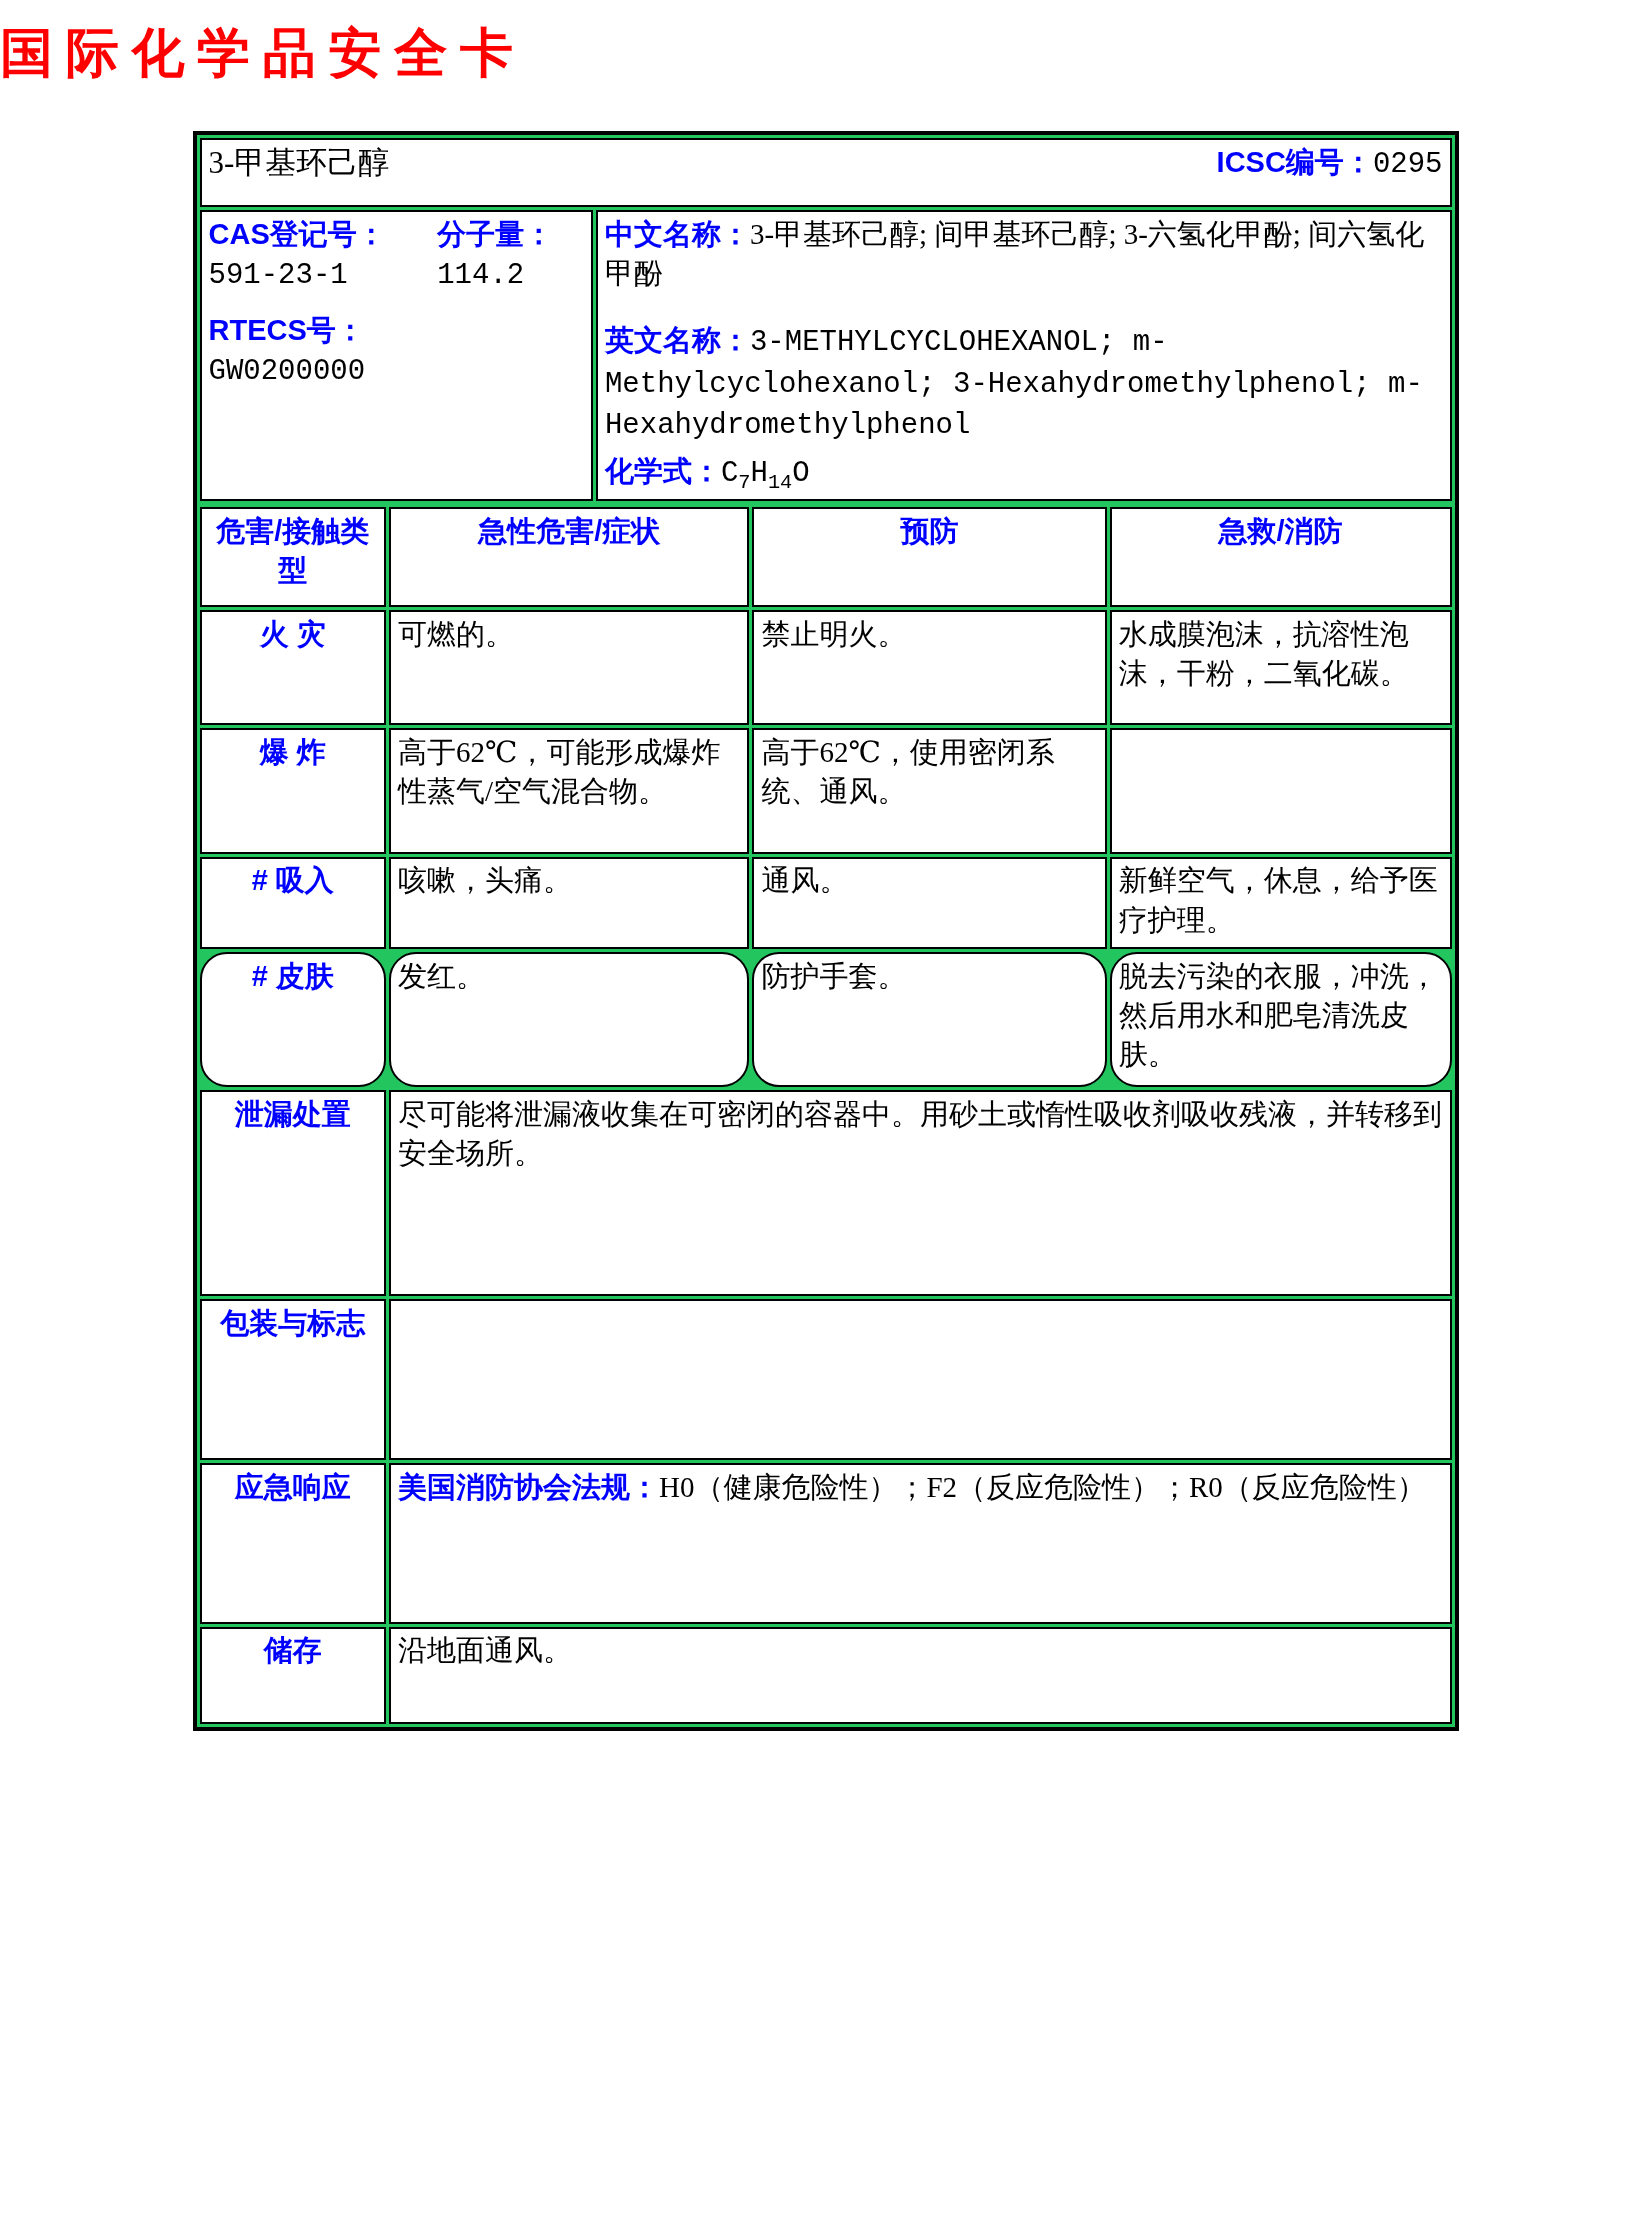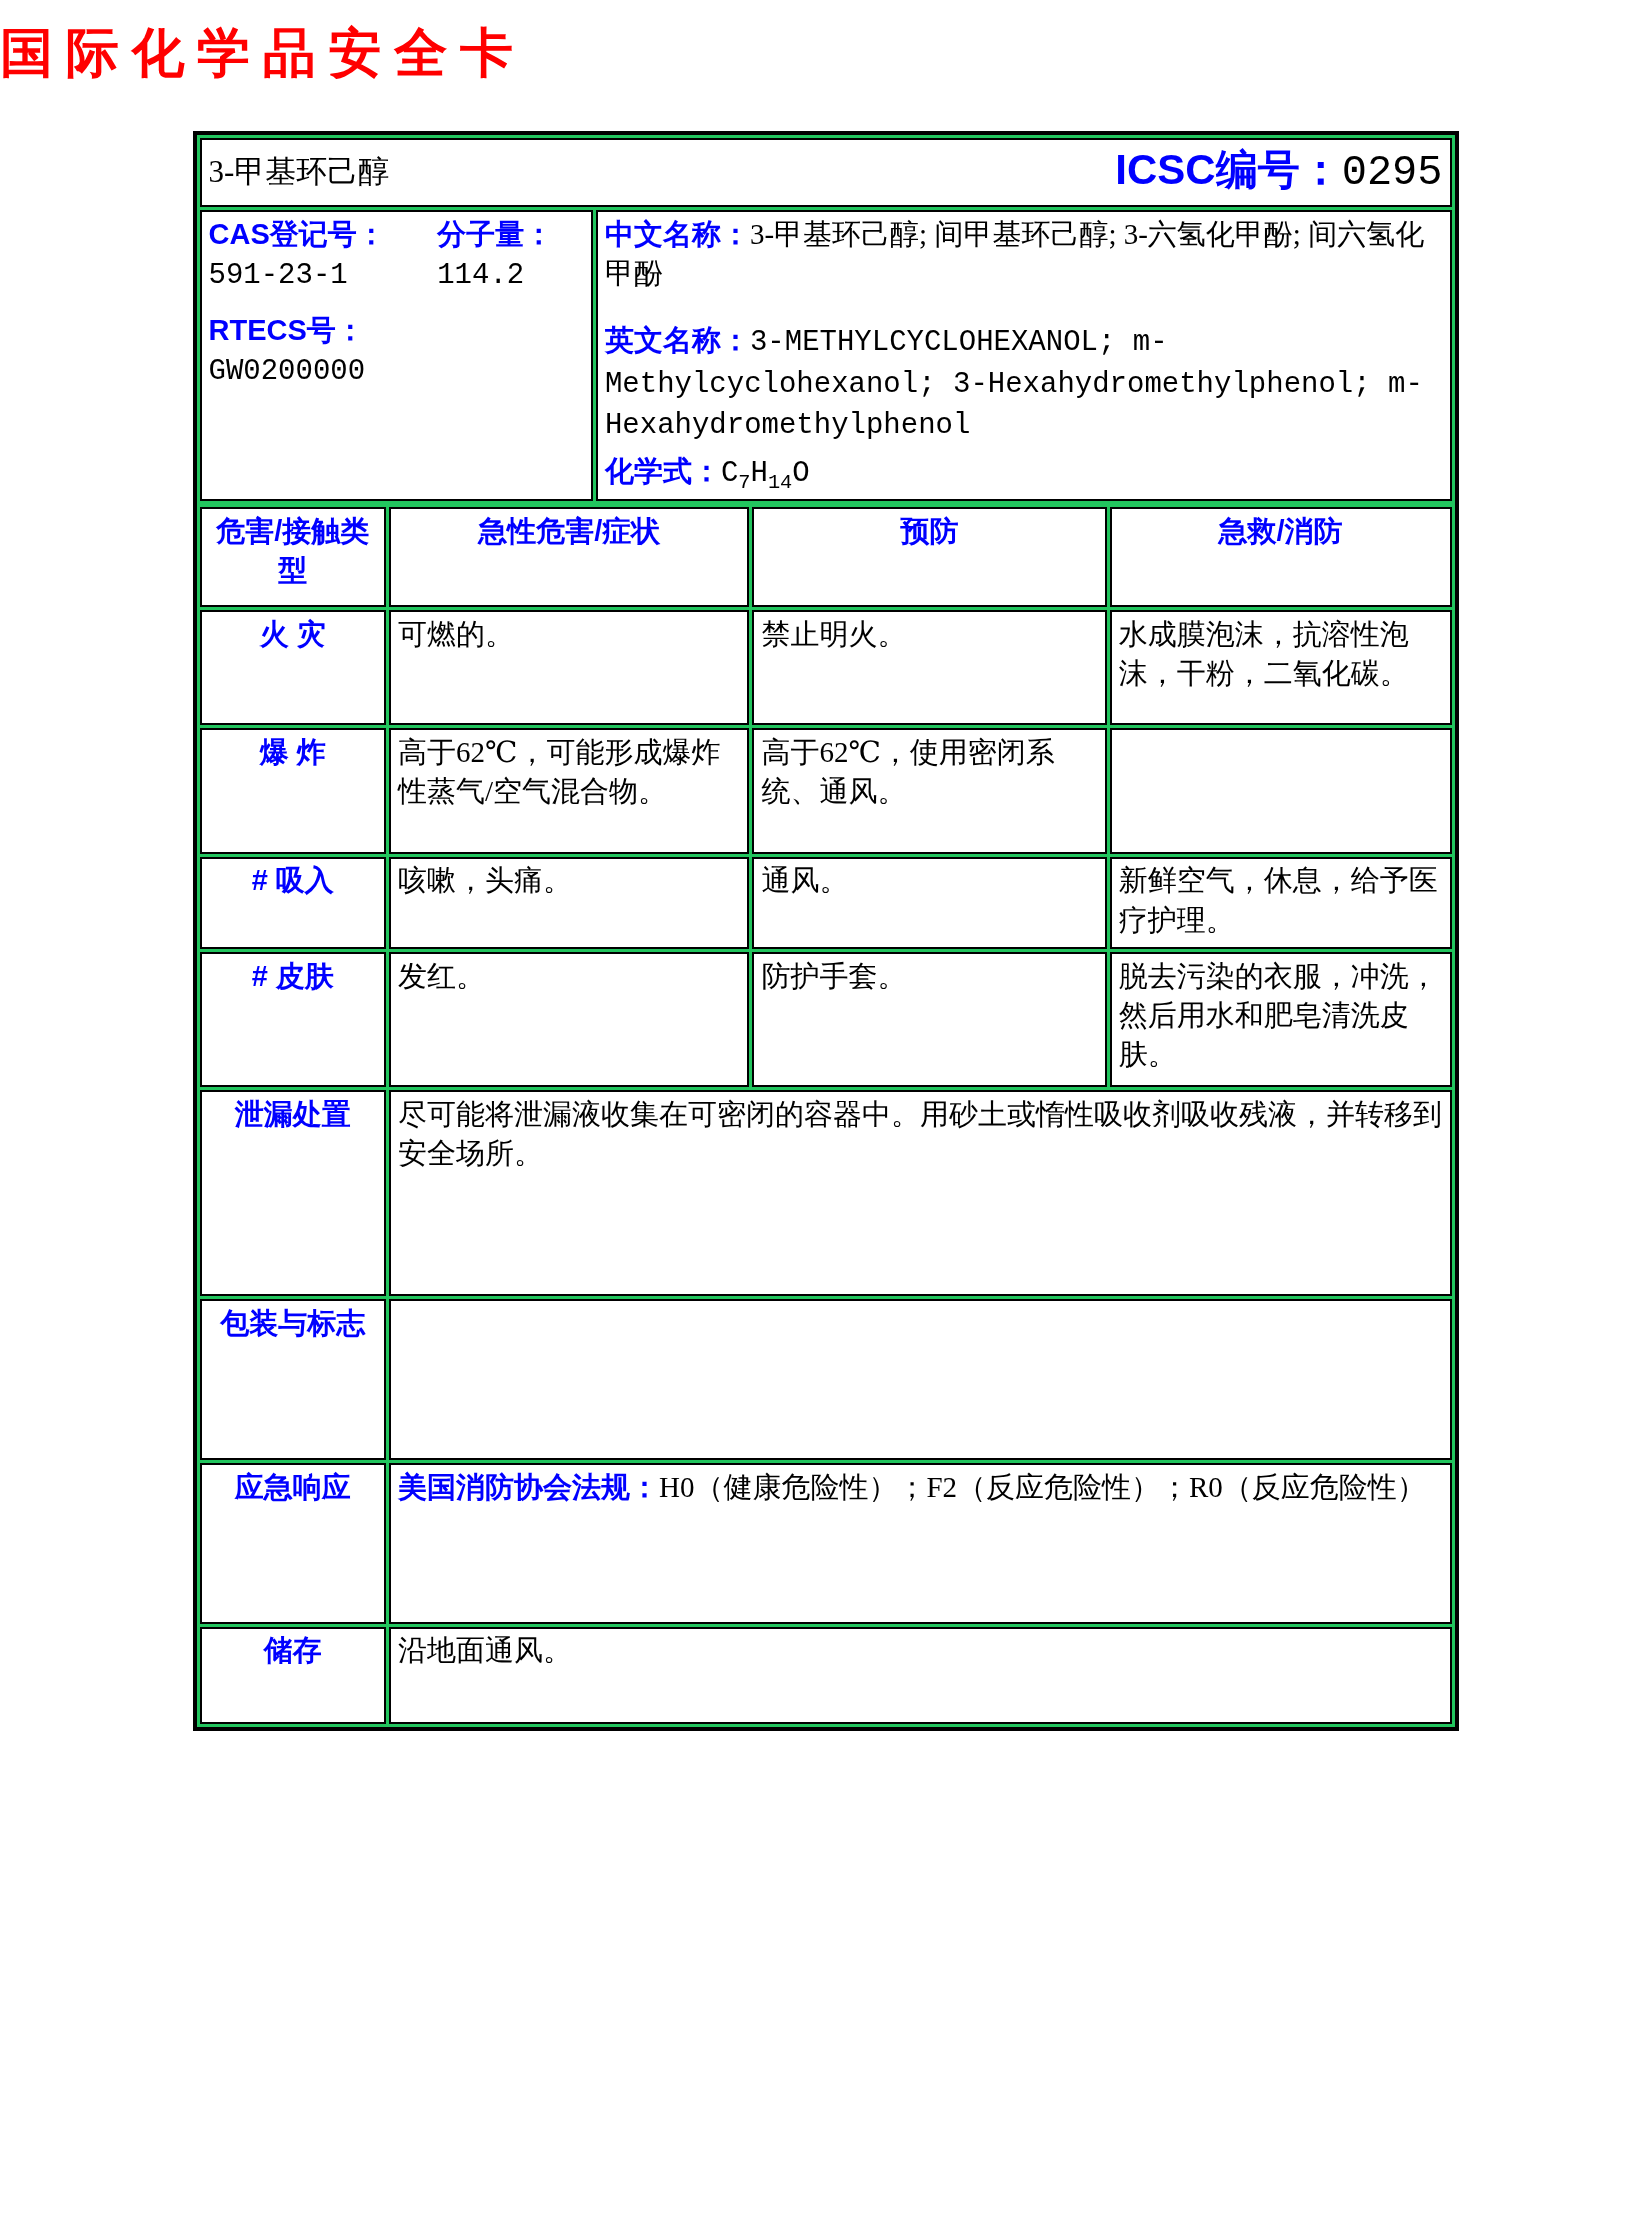--- a/index.html
+++ b/index.html
@@ -43,21 +43,21 @@
   .blue{
     color:#0000ff;
     font-weight:bold;
     font-family:"Liberation Sans","DejaVu Sans",sans-serif;
   }
   .mono{font-family:"Liberation Mono","DejaVu Sans Mono",monospace;}
   
   td.titlebar{height:60px;vertical-align:middle;}
   .titlebar-inner{display:flex;justify-content:space-between;align-items:center;}
   .chem-name{font-size:31px;}
-  .icsc{font-size:42px;}
+  .icsc{font-size:29px;}
   td.ids-cell{height:281px;}
   .ids-flex{display:flex;flex-direction:row;justify-content:space-between;height:100%;}
   td.names-cell{height:281px;}
   .names-flex{display:flex;flex-direction:column;justify-content:space-between;height:100%;}
   .cn-names{margin:0 0 21px 0;}
   .en-names{margin:0;}
   sub{font-size:70%;}
   
   td.hcell{
     text-align:center;vertical-align:middle;
@@ -65,21 +65,21 @@
   }
   td.label-cell{
     text-align:center;vertical-align:middle;
     font-size:31px;
   }
   tr.r-header td{height:91px;}
   tr.r-fire td{height:105px;}
   tr.r-explosion td{height:116px;}
   tr.r-contact td{height:35px;}
   tr.r-inhalation td{height:83px;}
-  tr.r-skin td{height:125px;}
+  tr.r-skin td{height:125px;border-radius:27px;}
   tr.r-eyes td{height:176px;}
   tr.r-ingestion td{height:70px;}
   tr.r-spill td{height:197px;}
   tr.r-packaging td{height:151px;}
   tr.r-emergency td{height:151px;}
   tr.r-storage td{height:88px;}
 </style>
 </head>
 <body>
 

